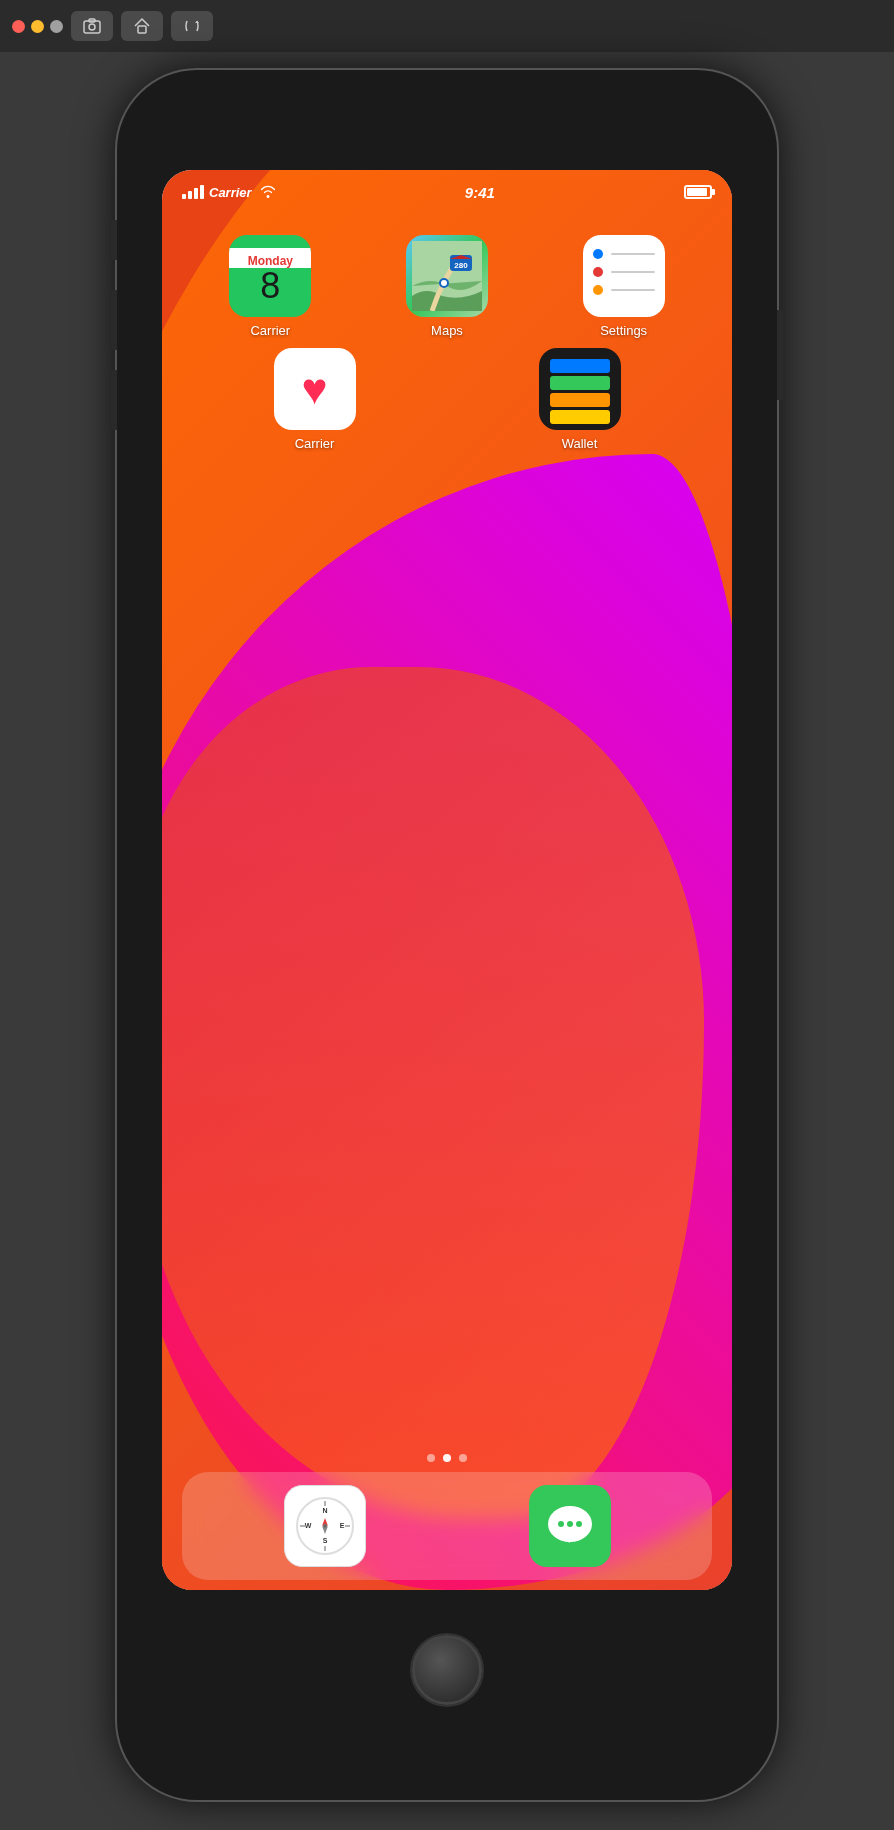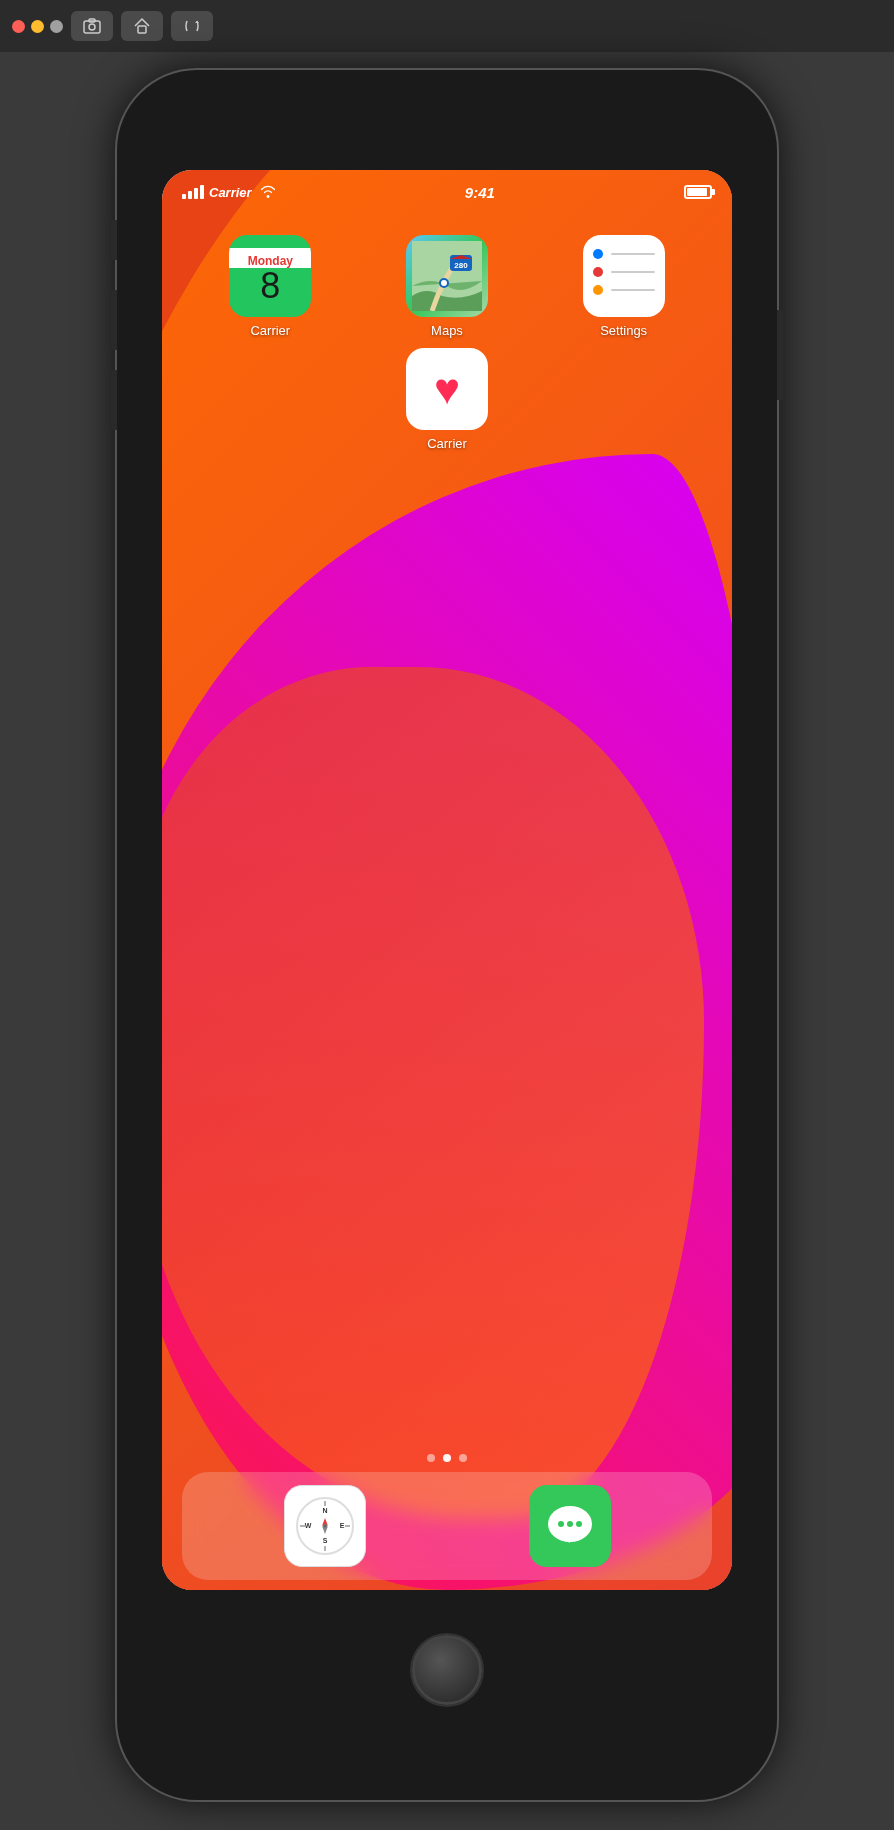--- a/index.html
+++ b/index.html
@@ -580,20 +580,31 @@
       <div class="app-row">
 
 
         <div class="app-item">
           <div class="app-icon icon-health">
             <span class="health-heart">♥</span>
           </div>
           <span class="app-label">Carrier</span>
         </div>
 
+        <div class="app-item">
+          <div class="app-icon icon-wallet">
+            <div class="wallet-cards">
+              <div class="wallet-card" style="background:#007aff; margin-top:4px"></div>
+              <div class="wallet-card" style="background:#34c759"></div>
+              <div class="wallet-card" style="background:#ff9500"></div>
+              <div class="wallet-card" style="background:#ffcc00"></div>
+            </div>
+          </div>
+          <span class="app-label">Wallet</span>
+        </div>
 
 
       </div>
     </div>
 
     <div class="page-dots">
       <div class="page-dot"></div>
       <div class="page-dot active"></div>
       <div class="page-dot"></div>
     </div>

